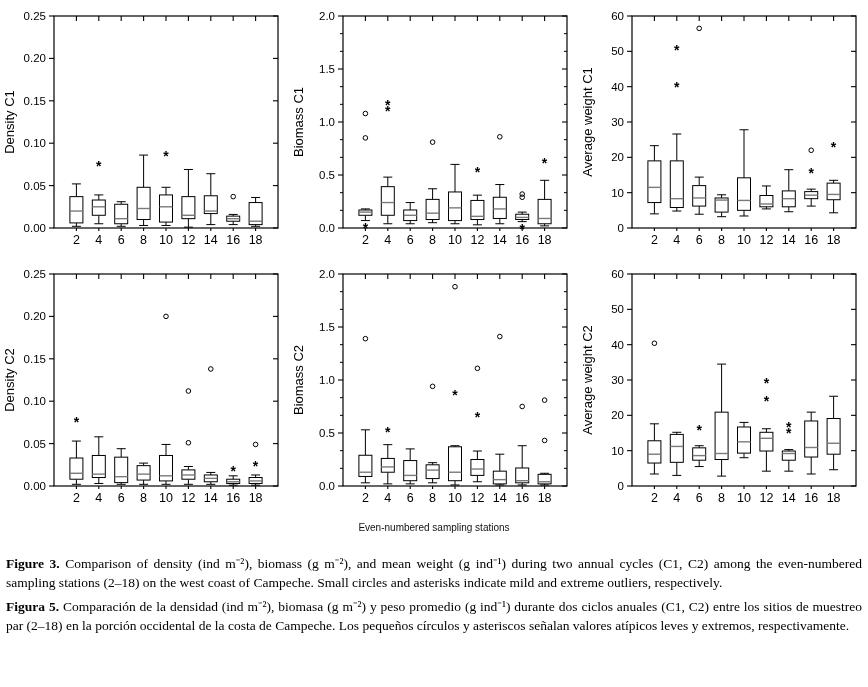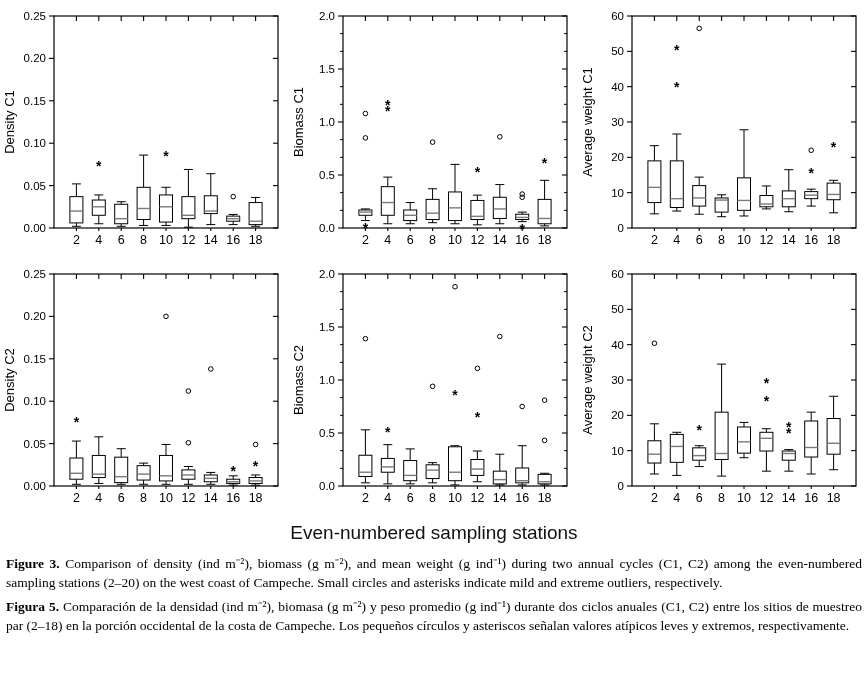--- a/index.html
+++ b/index.html
@@ -1,21 +1,21 @@
 <!DOCTYPE html>
 <html><head>
 <meta charset="utf-8">
 <style>
   html,body{margin:0;padding:0;background:#fff;}
   body{width:868px;font-family:"Liberation Sans",sans-serif;color:#000;}
   .figure{width:868px;padding-top:4px;}
   .plots-grid{display:grid;grid-template-columns:289px 289px 289px;grid-template-rows:258px 258px;}
   .subplot{width:289px;height:258px;}
   .subplot svg{display:block;}
-  .xlabel{text-align:center;font-size:19px;margin-top:2px;height:22px;color:#111;}
+  .xlabel{text-align:center;font-size:10px;margin-top:2px;height:22px;color:#111;}
   .captions{margin-top:10px;padding:0 6px;font-family:"Liberation Serif",serif;font-size:13.5px;line-height:19px;text-align:justify;}
   .caption{margin:0 0 5px 0;}
   .caption b{font-weight:bold;}
   
   text{fill:#000;}
   .tick{font:11.5px "Liberation Sans",sans-serif;}
   .xtick{font:12.5px "Liberation Sans",sans-serif;}
   .ylab{font:13px "Liberation Sans",sans-serif;}
   .ast{font:bold 14px "Liberation Sans",sans-serif;}
 </style>
@@ -730,16 +730,16 @@
           <line x1="251.1" y1="207.74666666666667" x2="260.1" y2="207.74666666666667" stroke="#000" stroke-width="1"></line>
           <rect x="249.1" y="156.51333333333332" width="13" height="35.68666666666667" fill="#fff" stroke="#000" stroke-width="1"></rect>
           <line x1="249.1" y1="181.24666666666667" x2="262.1" y2="181.24666666666667" stroke="#7a7a7a" stroke-width="1.4"></line>
         </svg>
       </div>
   </div>
 
   <div class="xlabel">Even-numbered sampling stations</div>
 
   <div class="captions">
-    <p class="caption"><b>Figure 3.</b> <span>Comparison of density (ind m⁻²), biomass (g m⁻²), and mean weight (g ind⁻¹) during two annual cycles (C1, C2) among the even-numbered sampling stations (2–20) on the west coast of Campeche. Small circles and asterisks indicate mild and extreme outliers, respectively.</span></p>
+    <p class="caption"><b>Figure 3.</b> <span>Comparison of density (ind m⁻²), biomass (g m⁻²), and mean weight (g ind⁻¹) during two annual cycles (C1, C2) among the even-numbered sampling stations (2–18) on the west coast of Campeche. Small circles and asterisks indicate mild and extreme outliers, respectively.</span></p>
     <p class="caption"><b>Figura 5.</b> <span>Comparación de la densidad (ind m⁻²), biomasa (g m⁻²) y peso promedio (g ind⁻¹) durante dos ciclos anuales (C1, C2) entre los sitios de muestreo par (2–18) en la porción occidental de la costa de Campeche. Los pequeños círculos y asteriscos señalan valores atípicos leves y extremos, respectivamente.</span></p>
   </div>
 </div>
 
 </body></html>

